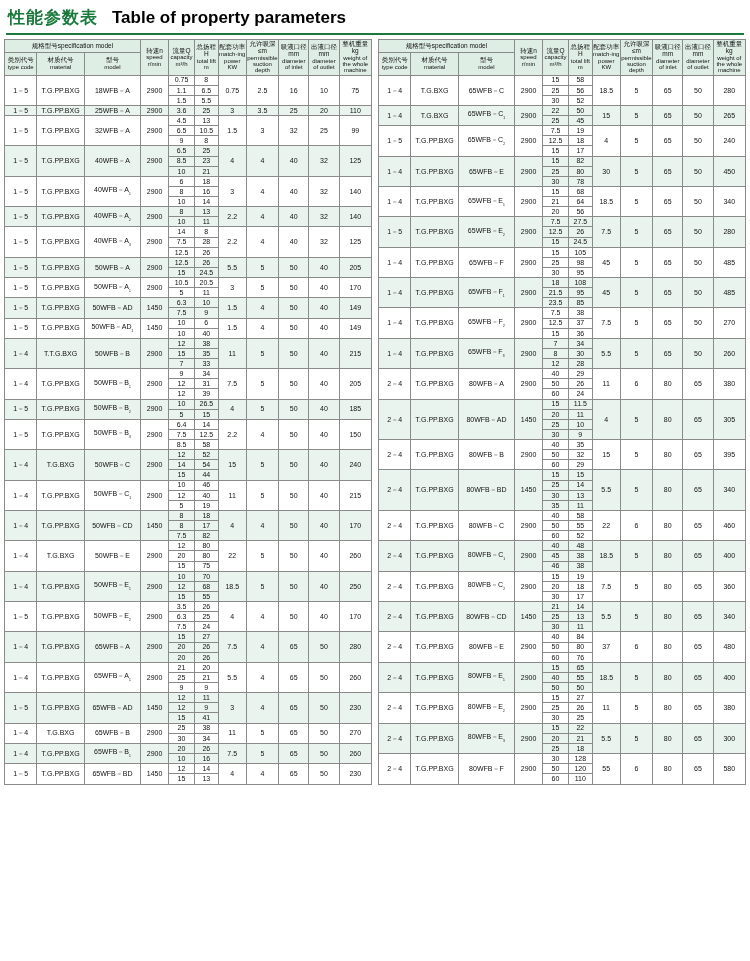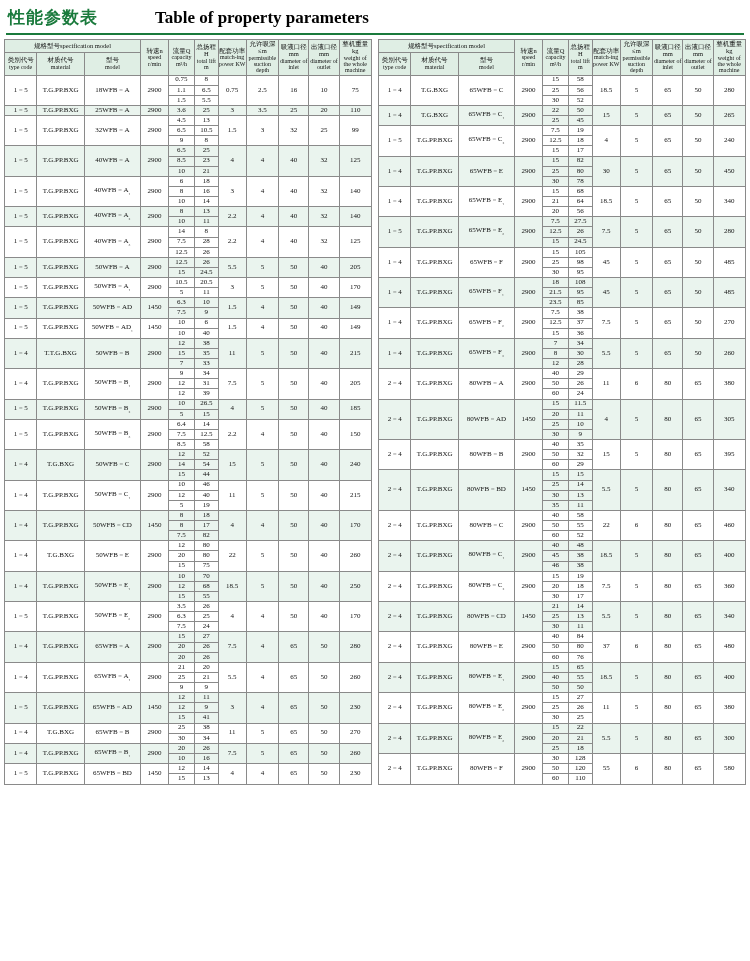--- a/index.html
+++ b/index.html
@@ -1,20 +1,20 @@
 <!DOCTYPE html>
 <html><head>
 <meta charset="utf-8">
 <style>
   html,body{margin:0;padding:0;background:#ffffff;}
   body{width:750px;height:961px;font-family:"Liberation Sans",sans-serif;color:#111;}
-  .page{width:750px;height:961px;position:relative;overflow:hidden;font-family:Liberation Serif, serif;}
+  .page{width:750px;height:961px;position:relative;overflow:hidden;}
   .title-bar{display:flex;align-items:baseline;gap:14px;padding:6px 0 4px 8px;}
   .title-cn{color:#1a7a3c;font-size:17px;font-weight:bold;letter-spacing:1px;}
-  .title-en{color:#000;font-size:17px;font-weight:bold;margin-left:43px;}
+  .title-en{color:#000;font-size:17px;font-weight:bold;}
   .title-rule{height:2px;background:#1a7a3c;margin:0 6px 4px 6px;}
   .tables{display:flex;gap:6px;padding:0 4px;}
   table{border-collapse:collapse;table-layout:fixed;}
   .tbl{border:1px solid #4a4a4a;}
   th,td{border:1px solid #8a8a8a;font-size:7px;text-align:center;vertical-align:middle;padding:0;line-height:1.05;}
   thead th{background:#dfeee4;font-size:6.5px;font-weight:normal;padding:1px 0;}
   .hdr-cn{display:block;font-size:6.5px;}
   .hdr-en{display:block;font-size:6px;}
   tbody tr td{height:9px;}
   .altrow td{background:#eaf4ee;}

